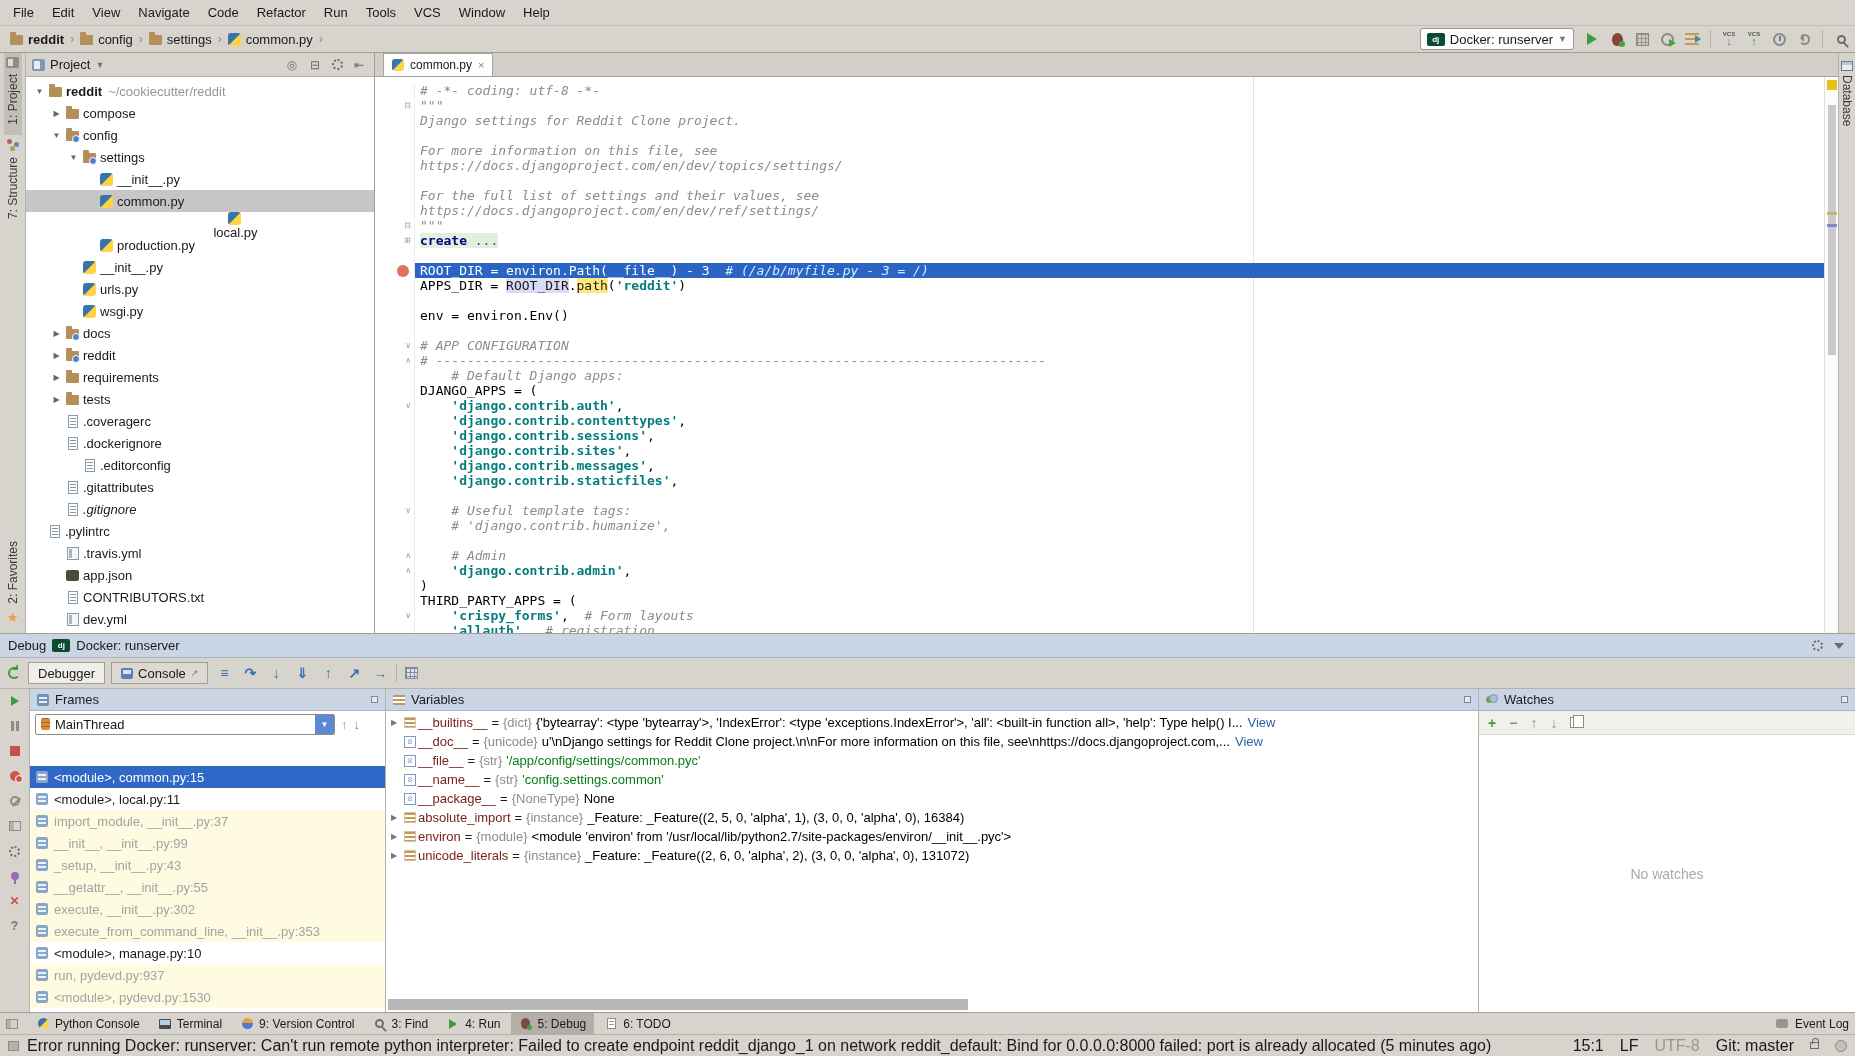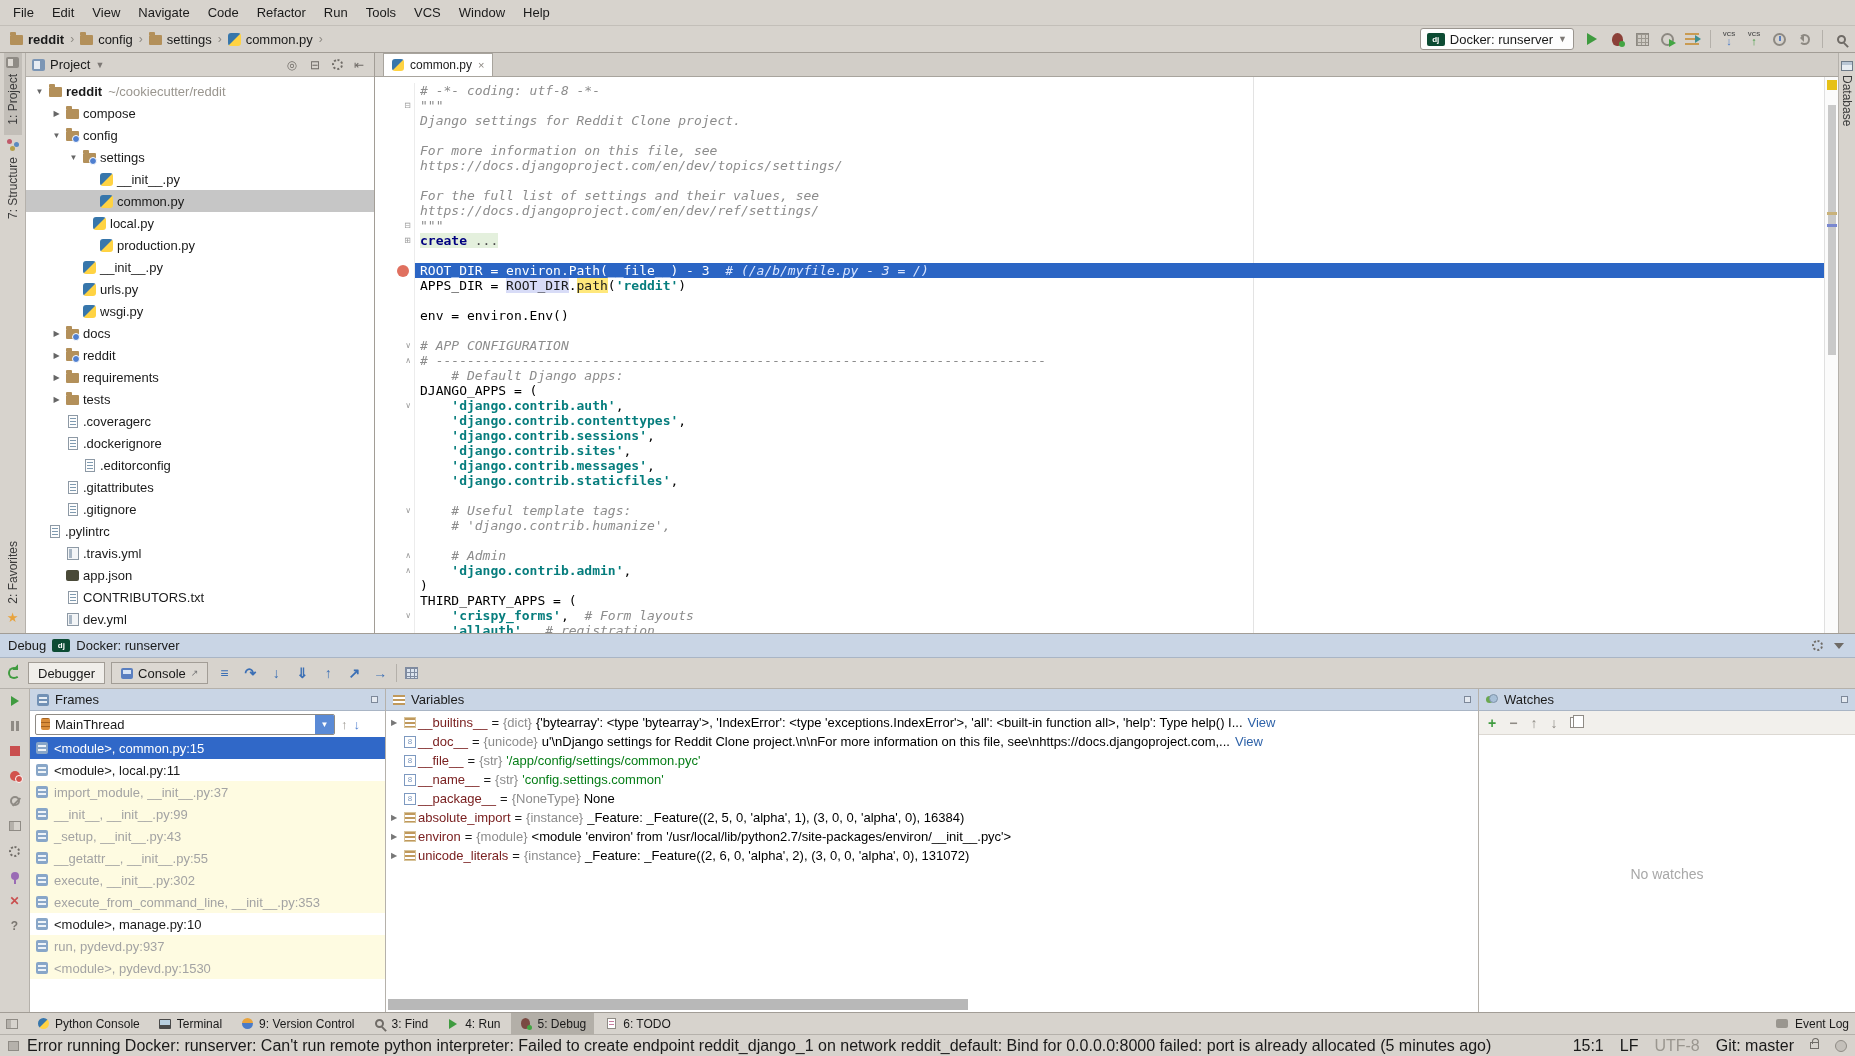--- a/index.html
+++ b/index.html
@@ -153,21 +153,21 @@
   .pin-mini { width:7px; height:7px; border:1px solid #7d8899; background:#e4e9f0; }
   .frames { width:356px; border-right:1px solid #b5b1ab; }
   .frames-ic { width:12px; height:12px; background:#7291b5; border-radius:2px; position:relative; }
   .frames-ic::after { content:""; position:absolute; left:2px; top:3px; right:2px; height:6px; background:repeating-linear-gradient(#e8eef5 0 2px, transparent 2px 4px); }
   .thread-row { height:26px; display:flex; align-items:center; gap:6px; padding:0 5px; background:#fff; flex:none; }
   .thread-combo { flex:1; max-width:300px; height:21px; border:1px solid #8f8b85; background:#fff; display:flex; align-items:center; border-radius:2px; overflow:hidden; }
   .spool-ic { width:9px; height:12px; background:#d98d3a; border-radius:2px; margin:0 5px; background-image:linear-gradient(#a5611e 1px,transparent 1px); background-size:100% 4px; }
   .thread-combo .lbl { flex:1; }
   .combo-btn { width:19px; height:21px; background:#5a8ad6; color:#fff; font-size:8px; display:flex; align-items:center; justify-content:center; }
   .arrow-btn { font-size:13px; font-weight:bold; }
-  .frame-list { flex:1; overflow:hidden; }
+  .frame-list { flex:1; overflow:hidden;margin-top:29px; }
   .frame-row { height:22px; display:flex; align-items:center; gap:6px; padding:0 6px; background:#fff; }
   .frame-row.lib { background:#fefbe1; color:#a3a3a3; }
   .frame-row.selected { background:#3068c8; color:#fff; }
   .frame-ic { width:12px; height:12px; flex:none; background:#88a6c8; border-radius:2px; position:relative; }
   .frame-ic::after { content:""; position:absolute; left:2px; top:3px; right:2px; height:6px; background:repeating-linear-gradient(#eef3f8 0 2px, transparent 2px 4px); }
 
   .vars { flex:1; position:relative; }
   .vars-ic { width:12px; height:10px; background:repeating-linear-gradient(#c0995c 0 2px,#fff 2px 4px); }
   .var-list { flex:1; overflow:hidden; padding-top:2px; }
   .var-row { height:19px; display:flex; align-items:center; white-space:nowrap; overflow:hidden; }
@@ -378,21 +378,21 @@
           </span>
           <span class="tree-label" style="font-weight: normal;">__init__.py</span>
         </div>
         <div class="tree-row selected" style="padding-left: 57px;">
           <span class="tw-arrow"></span>
           <span class="tree-ic">
             <span class="py-ic"></span>
           </span>
           <span class="tree-label" style="font-weight: normal;">common.py</span>
         </div>
-        <div class="tree-row" style="padding-left: 50px;">
+        <div class="tree-row" style="padding-left: 69px; flex-direction: column;">
           <span class="tw-arrow"></span>
           <span class="tree-ic">
             <span class="py-ic"></span>
           </span>
           <span class="tree-label" style="font-weight: normal;">local.py</span>
         </div>
         <div class="tree-row" style="padding-left: 57px;">
           <span class="tw-arrow"></span>
           <span class="tree-ic">
             <span class="py-ic"></span>
@@ -469,21 +469,21 @@
           </span>
           <span class="tree-label" style="font-weight: normal;">.editorconfig</span>
         </div>
         <div class="tree-row" style="padding-left: 23px;">
           <span class="tw-arrow"></span>
           <span class="tree-ic">
             <span class="txt-ic"></span>
           </span>
           <span class="tree-label" style="font-weight: normal;">.gitattributes</span>
         </div>
-        <div class="tree-row" style="padding-left: 23px;">
+        <div class="tree-row" style="padding-left: 23px; font-style: italic;">
           <span class="tw-arrow"></span>
           <span class="tree-ic">
             <span class="txt-ic"></span>
           </span>
           <span class="tree-label" style="font-weight: normal;">.gitignore</span>
         </div>
         <div class="tree-row" style="padding-left: 5px;">
           <span class="tw-arrow"></span>
           <span class="tree-ic">
             <span class="txt-ic"></span>

